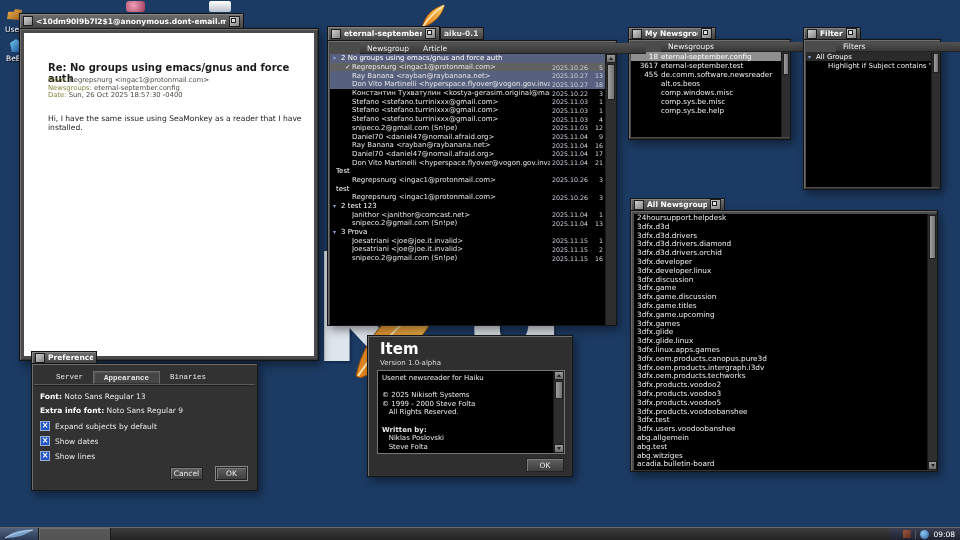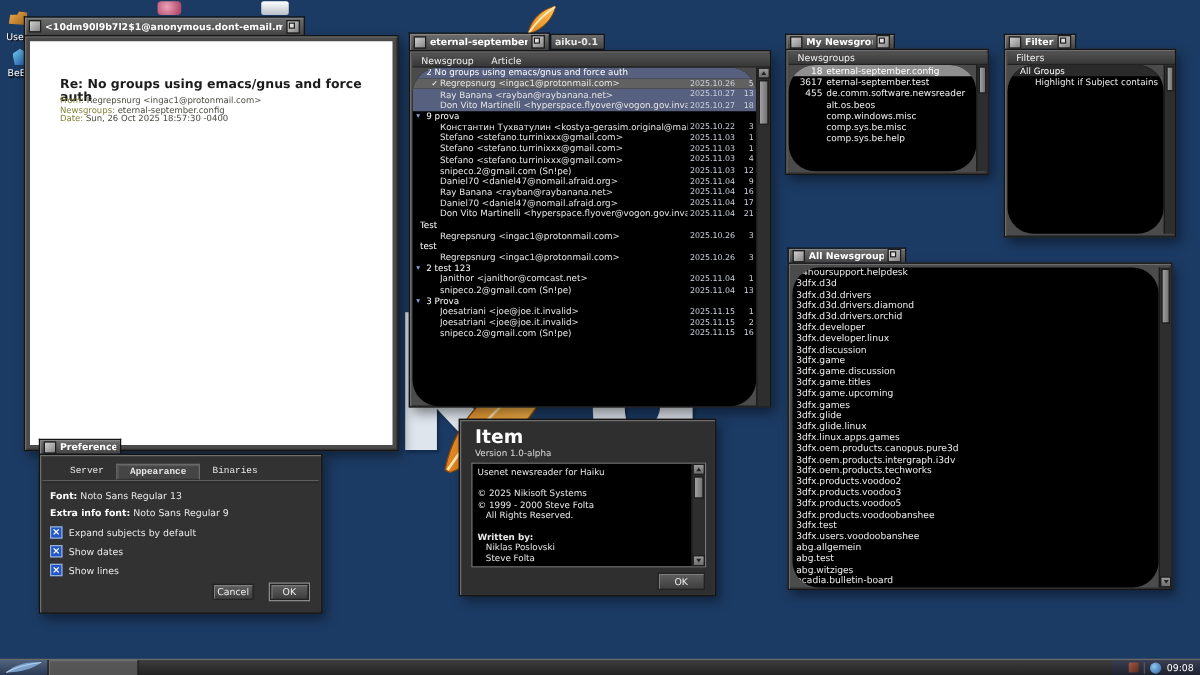--- a/index.html
+++ b/index.html
@@ -32,23 +32,23 @@
   .tab .title{flex:1;font-size:7.5px;font-weight:bold;color:#fff;white-space:nowrap;overflow:hidden;}
   .tab-close{width:8px;height:8px;flex:0 0 auto;background:linear-gradient(135deg,#cfcfcf,#8a8a8a);
              border:1px solid #1e1e1e;}
   .tab-zoom{width:9px;height:9px;flex:0 0 auto;position:relative;border:1px solid #1e1e1e;
             background:linear-gradient(135deg,#cfcfcf,#8a8a8a);}
   .tab-zoom::after{content:'';position:absolute;left:1px;top:1px;width:3px;height:3px;
                    border:1px solid #1e1e1e;background:#e0e0e0;}
   .frame{position:absolute;background:#4b4b4b;border:1px solid #141414;box-sizing:border-box;
          box-shadow:inset 1px 1px 0 #6e6e6e,inset -1px -1px 0 #333,3px 4px 9px rgba(0,0,0,.45);}
   .menubar{position:absolute;display:flex;align-items:center;background:linear-gradient(#525252,#383838);
-           border-bottom:1px solid #222;color:#f0f0f0;font-size:7.5px;box-sizing:border-box;}
+           border-bottom:1px solid #222;color:#f0f0f0;font-size:7.5px;box-sizing:border-box;margin-left:30px;}
   .menu-item{padding:0 7px;}
-  .list{position:absolute;background:#000;overflow:hidden;box-sizing:border-box;border-radius:21px;}
+  .list{position:absolute;background:#000;overflow:hidden;box-sizing:border-box;}
 
   
   .vsb{position:absolute;background:#2e2e2e;border-left:1px solid #1a1a1a;box-sizing:border-box;}
   .sb-btn{position:absolute;left:0;right:0;height:9px;background:linear-gradient(#9a9a9a,#6e6e6e);
           border:1px solid #1f1f1f;box-sizing:border-box;}
   .sb-btn::before{content:'';display:block;margin:2px auto 0;width:0;height:0;
                   border-left:2px solid transparent;border-right:2px solid transparent;border-bottom:3px solid #222;}
   .sb-btn.down::before{border-bottom:none;border-top:3px solid #222;}
   .sb-thumb{position:absolute;left:1px;right:1px;background:linear-gradient(90deg,#a0a0a0,#727272);
             border:1px solid #1f1f1f;box-sizing:border-box;}
@@ -228,20 +228,21 @@
   </div>
           <div class="hdr-line">
     <span class="hdr-label">Newsgroups:</span>
     <span class="hdr-value">eternal-september.config</span>
   </div>
           <div class="hdr-line">
     <span class="hdr-label">Date:</span>
     <span class="hdr-value">Sun, 26 Oct 2025 18:57:30 -0400</span>
   </div>
         </div>
+      <div class="msg-body">Hi, I have the same issue using SeaMonkey as a reader that I have installed.</div>
     </div>
   </div>
 </div>
 
 <div id="tab-behind">aiku-0.1</div>
 
 <div class="win" id="win-article">
   <div class="tab">
     <span class="tab-close"></span>
     <span class="title">eternal-september.config</span>
@@ -273,27 +274,20 @@
     <span class="tx">Ray Banana &lt;rayban@raybanana.net&gt;</span>
     <span class="dt">2025.10.27</span>
     <span class="ln">13</span>
   </div>
         <div class="arow msg sel-blue">
     <span class="mk"></span>
     <span class="ck"></span>
     <span class="tx">Don Vito Martinelli &lt;hyperspace.flyover@vogon.gov.invalid&gt;</span>
     <span class="dt">2025.10.27</span>
     <span class="ln">18</span>
-  </div>
-        <div class="arow group">
-    <span class="mk"></span>
-    <span class="ck"></span>
-    <span class="tx">9 prova</span>
-    <span class="dt"></span>
-    <span class="ln"></span>
   </div>
         <div class="arow msg">
     <span class="mk"></span>
     <span class="ck"></span>
     <span class="tx">Константин Тухватулин &lt;kostya-gerasim.original@mail.ru&gt;</span>
     <span class="dt">2025.10.22</span>
     <span class="ln">3</span>
   </div>
         <div class="arow msg">
     <span class="mk"></span>

